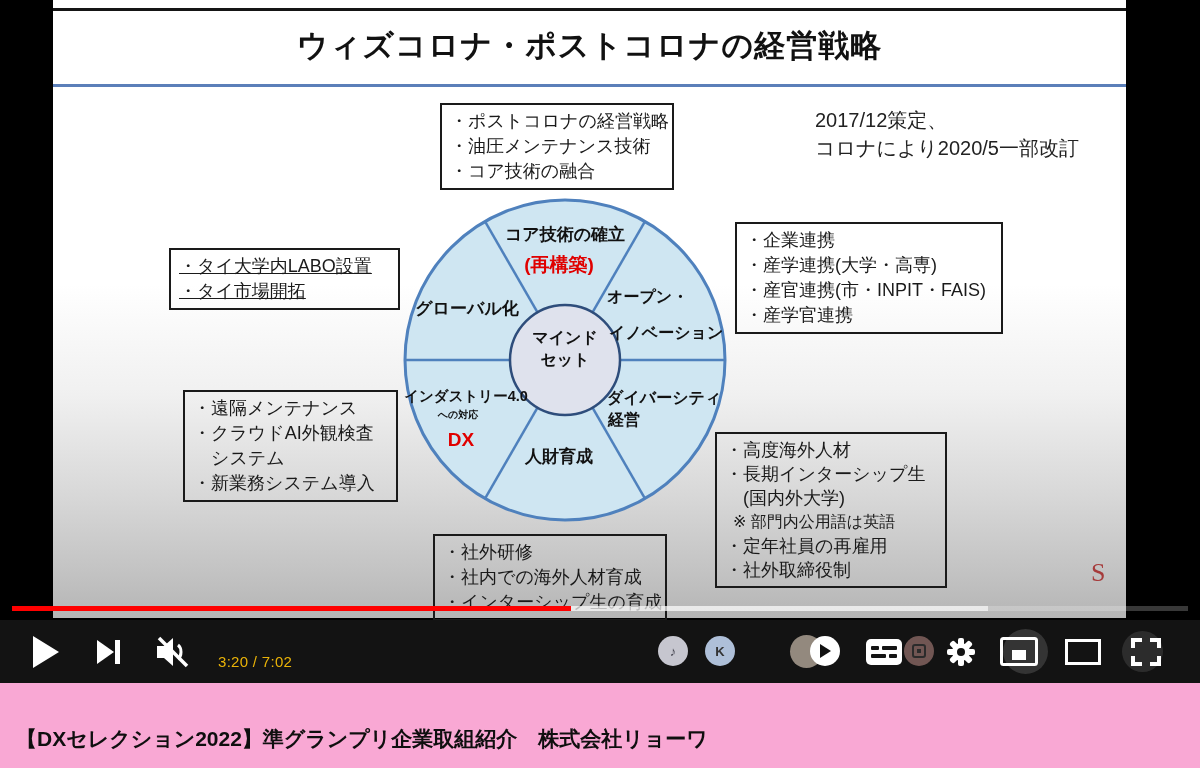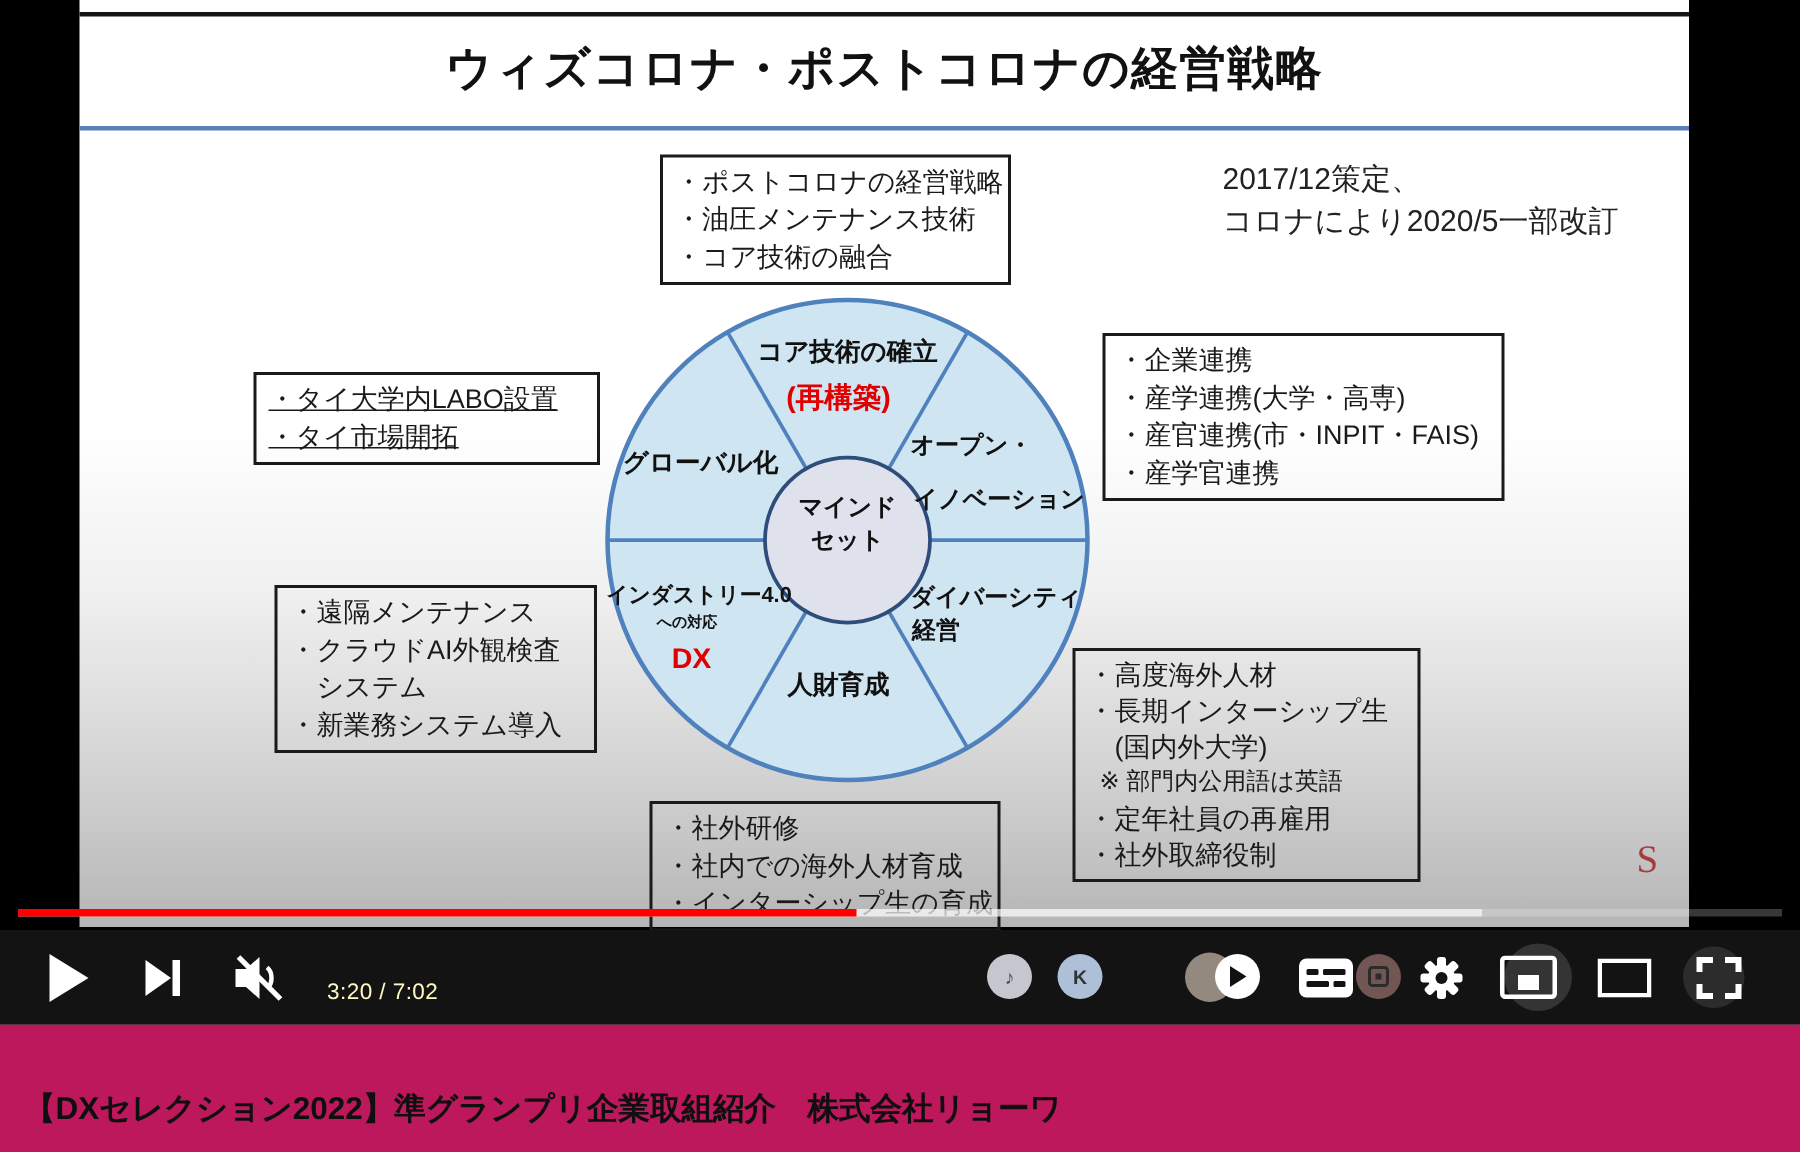--- a/index.html
+++ b/index.html
@@ -26,24 +26,24 @@
   .watermark{position:absolute;left:1038px;top:558px;font-family:"Liberation Serif","DejaVu Serif",serif;
     font-size:26px;color:var(--watermark_red);}
   
   .progress{position:absolute;left:12px;top:606px;width:1176px;height:5px;background:rgba(255,255,255,0.22);}
   .progress .buffered{position:absolute;left:0;top:0;height:5px;width:83%;background:rgba(255,255,255,0.62);}
   .progress .played{position:absolute;left:0;top:0;height:5px;width:47.5%;background:var(--progress_red);}
   
   .controlbar{position:absolute;left:0;bottom:0;width:1200px;height:63px;background:#131313;}
   .ctl{position:absolute;top:0;height:63px;display:flex;align-items:center;justify-content:center;cursor:pointer;}
   .time{position:absolute;left:218px;top:0;height:82px;display:flex;align-items:center;
-    color:#fef9c3;font-size:15px;letter-spacing:.3px;}
+    color:#eab308;font-size:15px;letter-spacing:.3px;}
   .circ{border-radius:50%;display:flex;align-items:center;justify-content:center;}
   .hoverglow{position:absolute;border-radius:50%;background:rgba(255,255,255,0.14);}
-  .below{width:1200px;height:85px;background:#be185d;}
+  .below{width:1200px;height:85px;background:#f9a8d4;}
   .video-title{padding:42px 16px 0 16px;font-size:21px;font-weight:bold;color:#0f0f0f;white-space:nowrap;}
 </style>
 </head>
 <body>
 
 <div class="player">
 
   <div class="slide">
     <div class="slide-topline"></div>
     <div class="slide-title">ウィズコロナ・ポストコロナの経営戦略</div>

